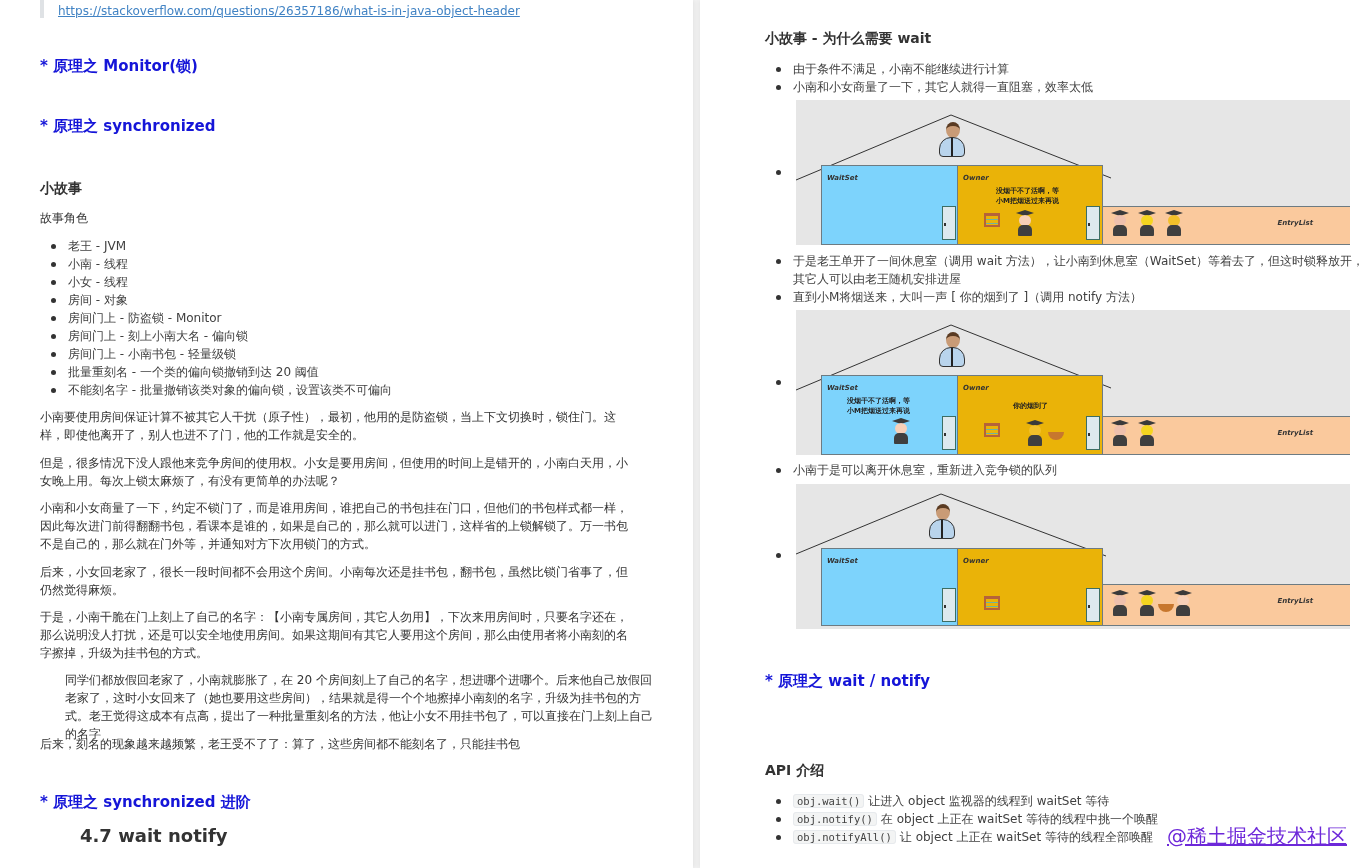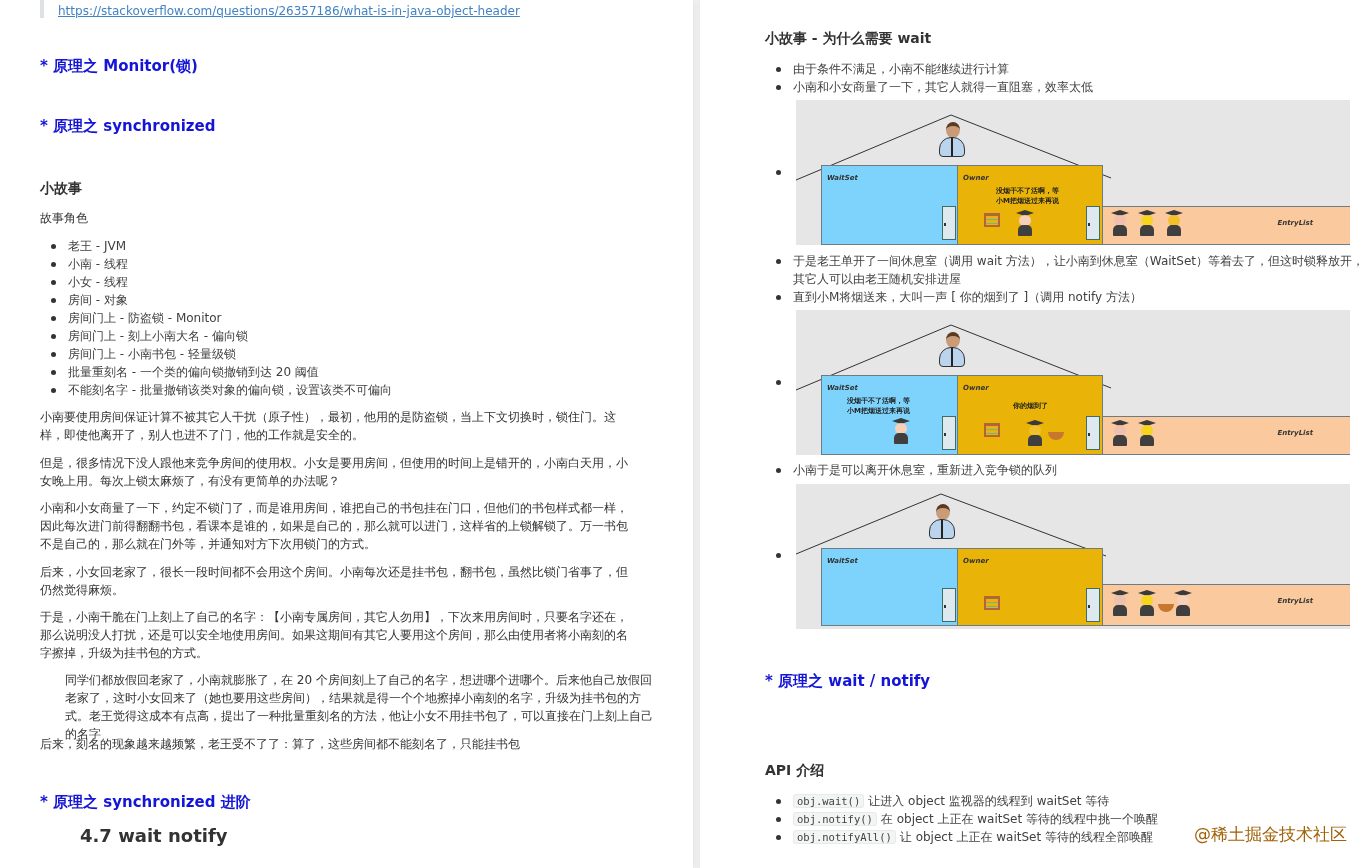--- a/index.html
+++ b/index.html
@@ -36,21 +36,21 @@
   .person { position:absolute; width:18px; height:26px; }
   .hat { position:absolute; top:0; left:0; width:18px; height:6px; background:#3a3a3a; clip-path:polygon(50% 0,100% 50%,50% 100%,0 50%); }
   .face { position:absolute; top:5px; left:3px; width:12px; height:11px; border-radius:50%; }
   .body { position:absolute; top:15px; left:2px; width:14px; height:11px; background:#3f3f3f; border-radius:5px 5px 1px 1px; }
   .boss { position:absolute; width:28px; height:36px; }
   .boss .bhead { position:absolute; left:7px; top:0; width:14px; height:16px; background:#c99b76; border-radius:50%; border-top:4px solid #5a3b22; box-sizing:border-box; }
   .boss .bbody { position:absolute; left:0; top:15px; width:26px; height:20px; background:#b9d4ec; border-radius:12px 12px 4px 4px; border:1px solid #333; box-sizing:border-box; }
   .boss .tie { position:absolute; left:12px; top:16px; width:2px; height:18px; background:#222; }
   .abacus { position:absolute; width:16px; height:14px; border:2px solid #b5633a; border-top-width:3px; box-sizing:border-box; background:repeating-linear-gradient(180deg,transparent 0 3px,#6db3a3 3px 4px); }
   .pipe { position:absolute; width:16px; height:8px; background:#c7772e; border-radius:0 0 8px 8px; }
-  .watermark { position:absolute; right:22px; top:823px; font-size:17px; color:#a16207; white-space:nowrap; }
+  .watermark { position:absolute; right:22px; top:823px; font-size:20px; color:#6d28d9; white-space:nowrap;text-decoration:underline; }
 </style>
 </head>
 <body>
 
 <div id="left-page" class="page">
   <div class="abs quote">
     <a>https://stackoverflow.com/questions/26357186/what-is-in-java-object-header</a>
   </div>
 
   <div class="abs h-blue" style="left:40px; top:57px;">* 原理之 Monitor(锁)</div>

